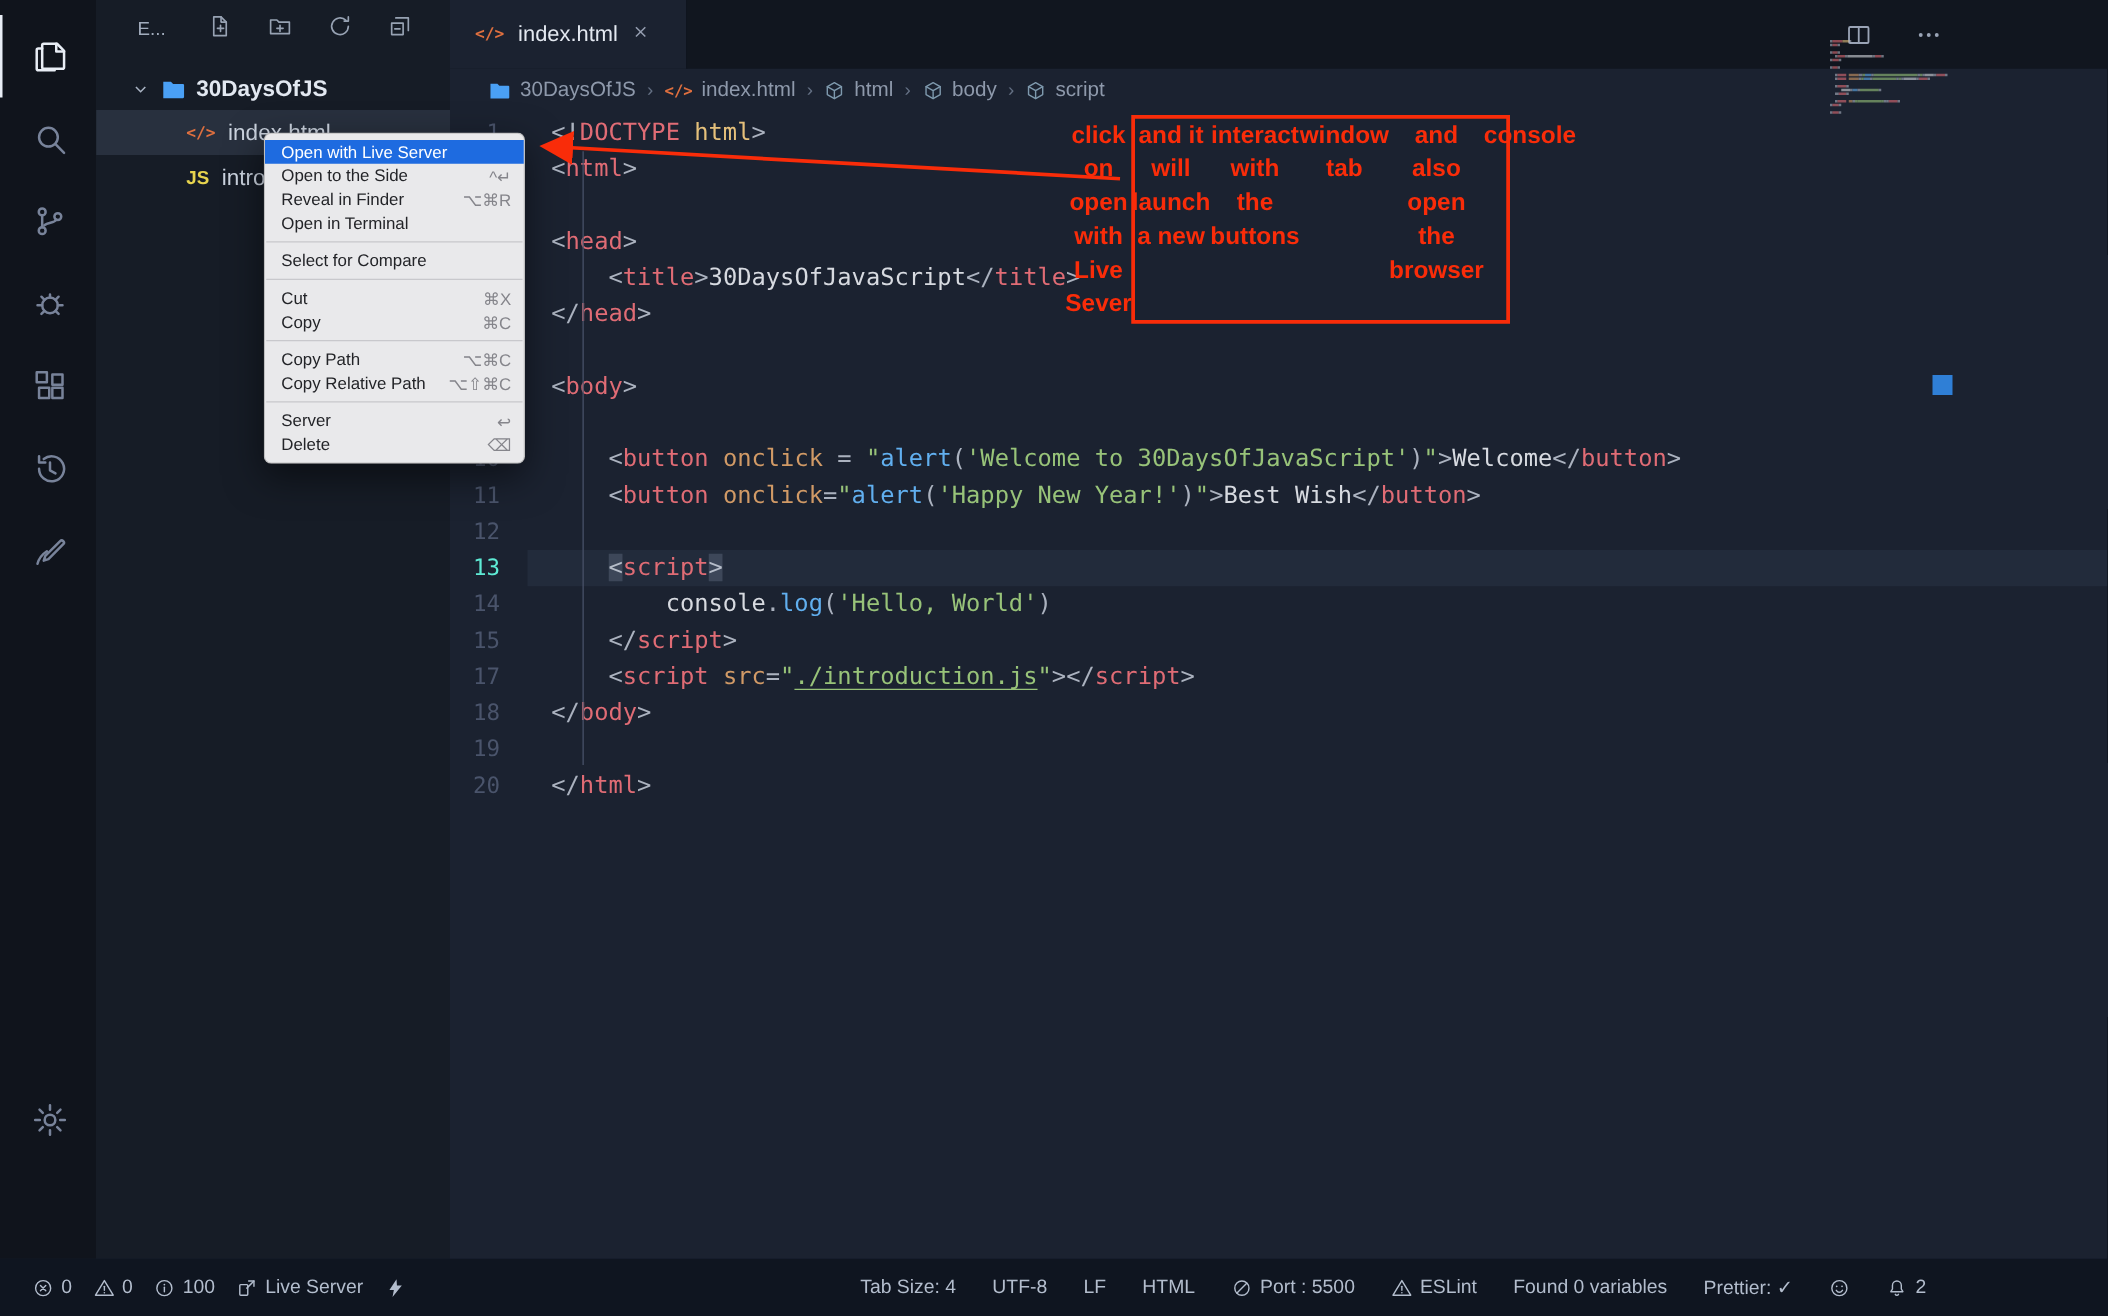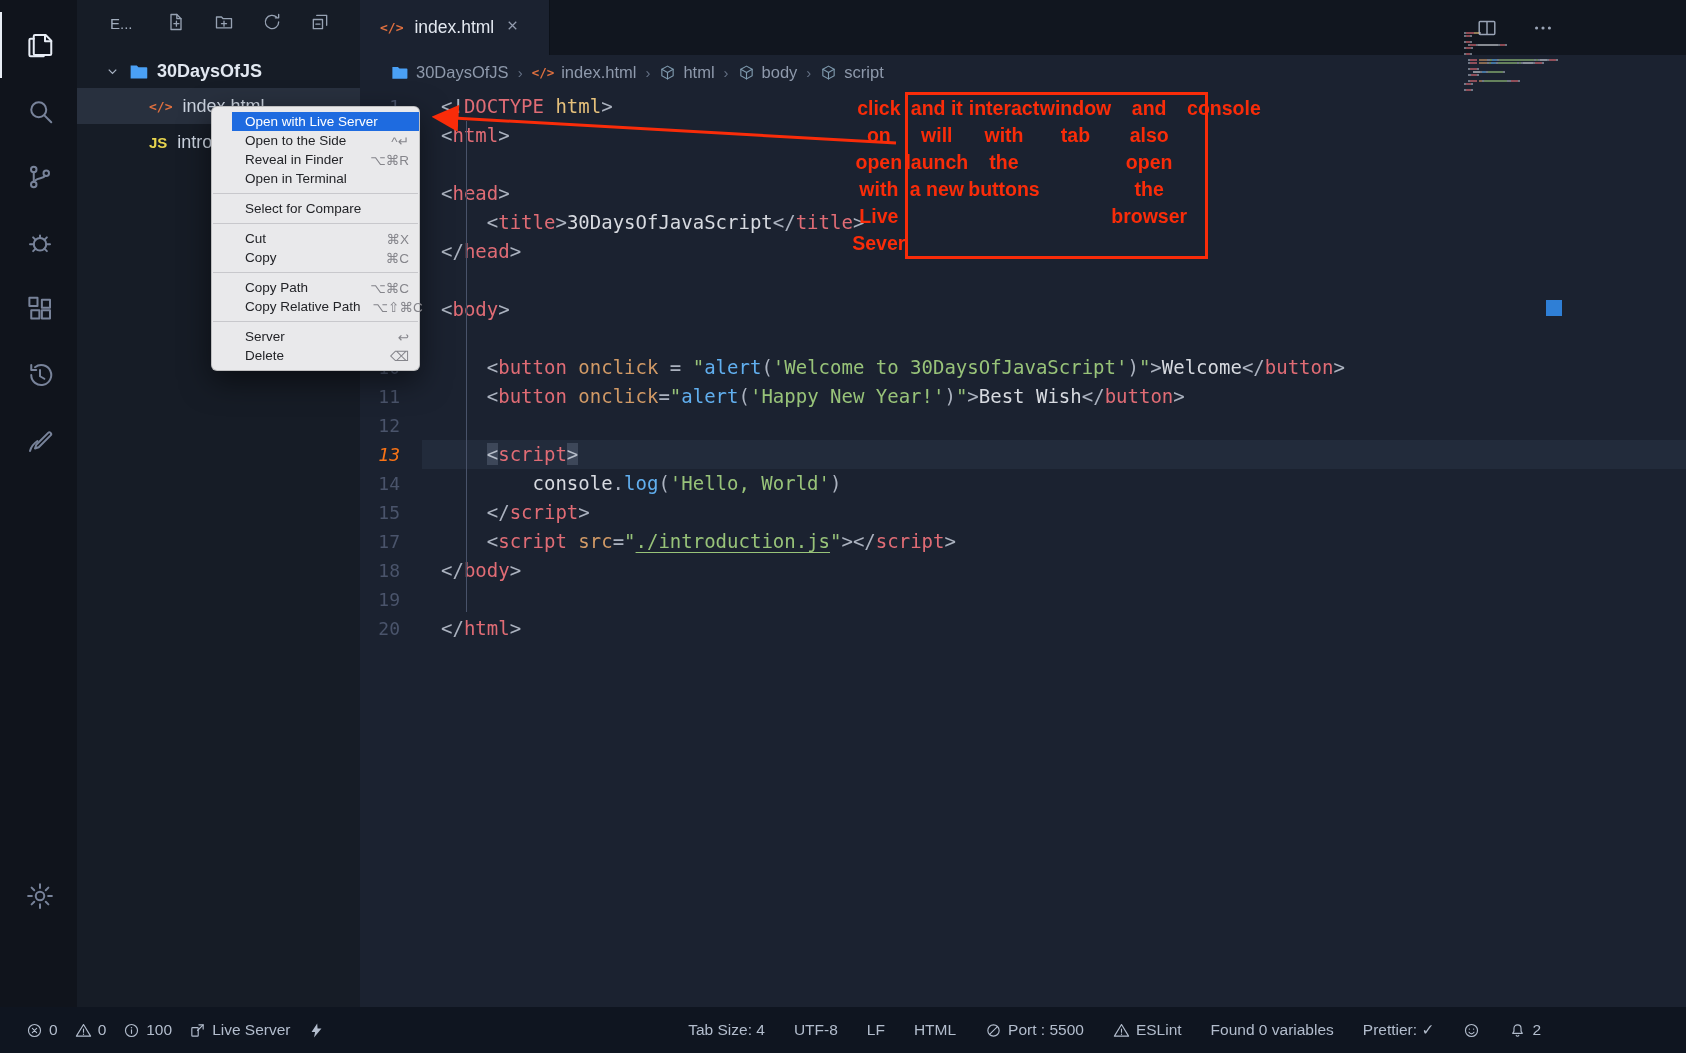--- a/index.html
+++ b/index.html
@@ -51,40 +51,40 @@
   .bc-cube{width:17px;height:17px;color:#7e99ad;}
 
   
   .code{position:relative;padding-top:2px;}
   .line{display:flex;height:29px;line-height:29px;
         font-family:"DejaVu Sans Mono",monospace;font-size:19px;white-space:pre;}
   .ln{width:62px;flex:none;text-align:right;padding-right:22px;color:#4a546b;
       font-size:18px;user-select:none;}
   .lc{flex:1;padding-left:19px;}
   .line.current .lc{background:#222b3b;}
-  .line.current .ln{color:#f97316;font-style:italic;}
+  .line.current .ln{color:#5eead4;}
   .tk-p{color:#abb2bf;} .tk-tag{color:#e06c75;} .tk-attr{color:#d19a66;}
   .tk-str{color:#98c379;} .tk-fn{color:#61afef;} .tk-txt{color:#d7dae0;}
   .tk-yel{color:#e5c07b;}
   .tk-link{color:#98c379;text-decoration:underline;text-underline-offset:4px;cursor:pointer;}
   .tk-hl{color:#b6bdc9;background:#3d4759;}
   .indent-guide{position:absolute;left:106px;top:31px;width:1px;height:491px;background:#49536a;}
 
   
   .minimap{position:absolute;top:32px;right:130px;width:92px;}
   .mm-line{height:2px;margin-bottom:1px;white-space:nowrap;font-size:0;}
   .mm-line span{display:inline-block;height:2px;opacity:.6;}
   .overview-marker{position:absolute;top:300px;right:124px;width:16px;height:16px;background:#2f7fd6;cursor:pointer;}
 
   
   .context-menu{position:absolute;left:211px;top:106px;width:209px;background:#e9e9eb;
                 border:1px solid rgba(0,0,0,.18);border-radius:6px;padding:5px 0;
                 box-shadow:0 10px 30px rgba(0,0,0,.5);z-index:50;
                 font-size:13.5px;color:#232428;}
-  .cm-item{height:19px;display:flex;align-items:center;padding:0 10px 0 13px;cursor:pointer;margin-left:20px;}
+  .cm-item{height:19px;display:flex;align-items:center;padding:0 10px 0 13px;cursor:pointer;}
   .cm-item .cm-label{flex:1;white-space:nowrap;}
   .cm-shortcut{color:#85858b;margin-left:12px;white-space:nowrap;}
   .cm-item.hl{background:#1e6be0;color:#ffffff;}
   .cm-sep{height:1px;background:#c8c8cc;margin:5px 1px;}
 
   
   .annotation-box{position:absolute;left:905px;top:92px;width:303px;height:167px;
                   border:3px solid #f92c09;z-index:40;display:flex;
                   justify-content:center;text-align:center;color:#f92c09;font-size:19.5px;
                   line-height:27px;font-weight:bold;}

